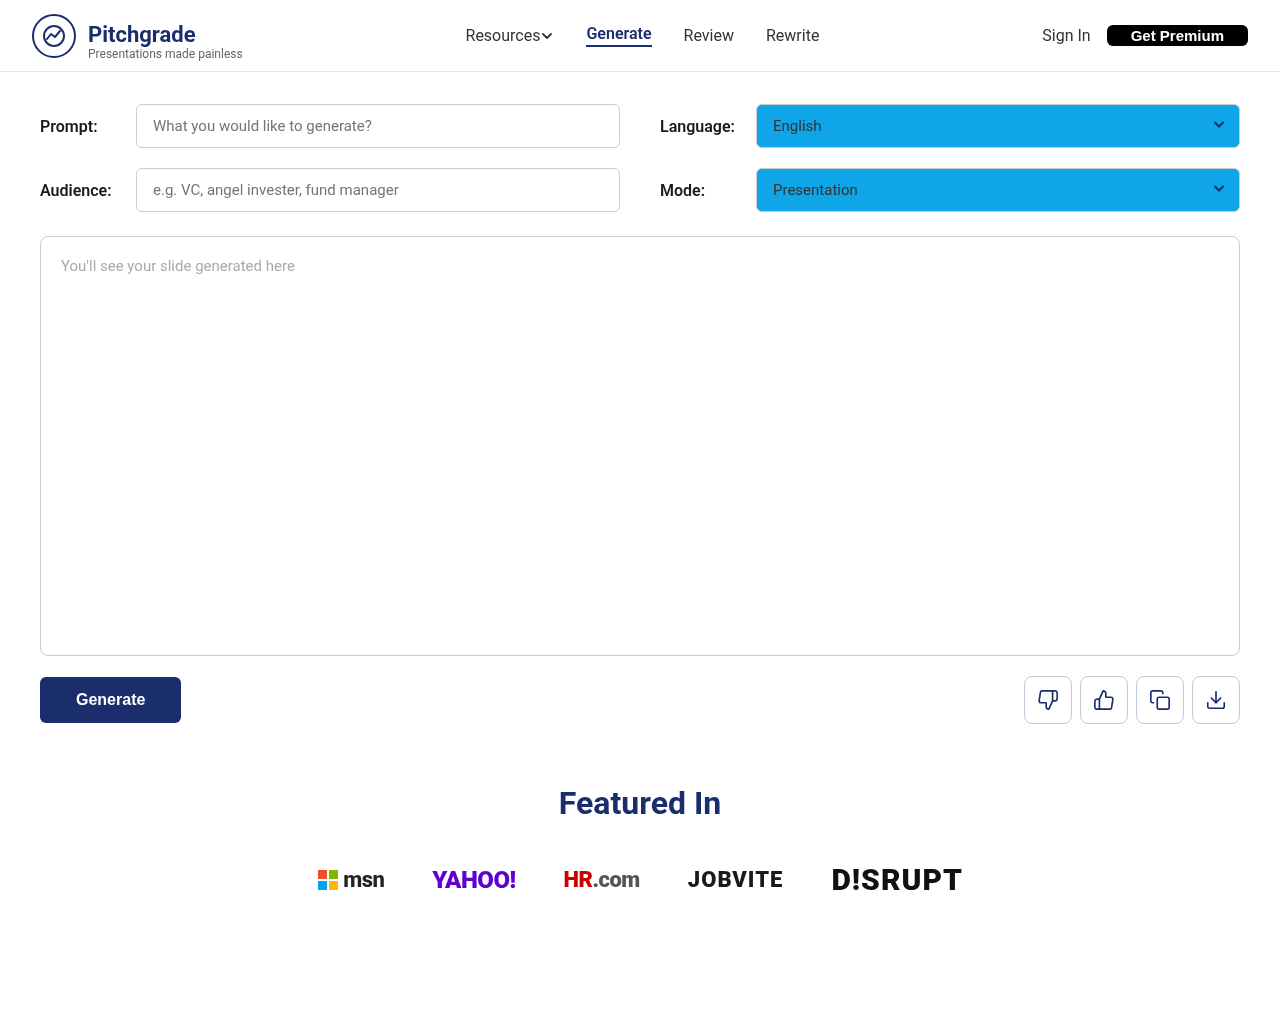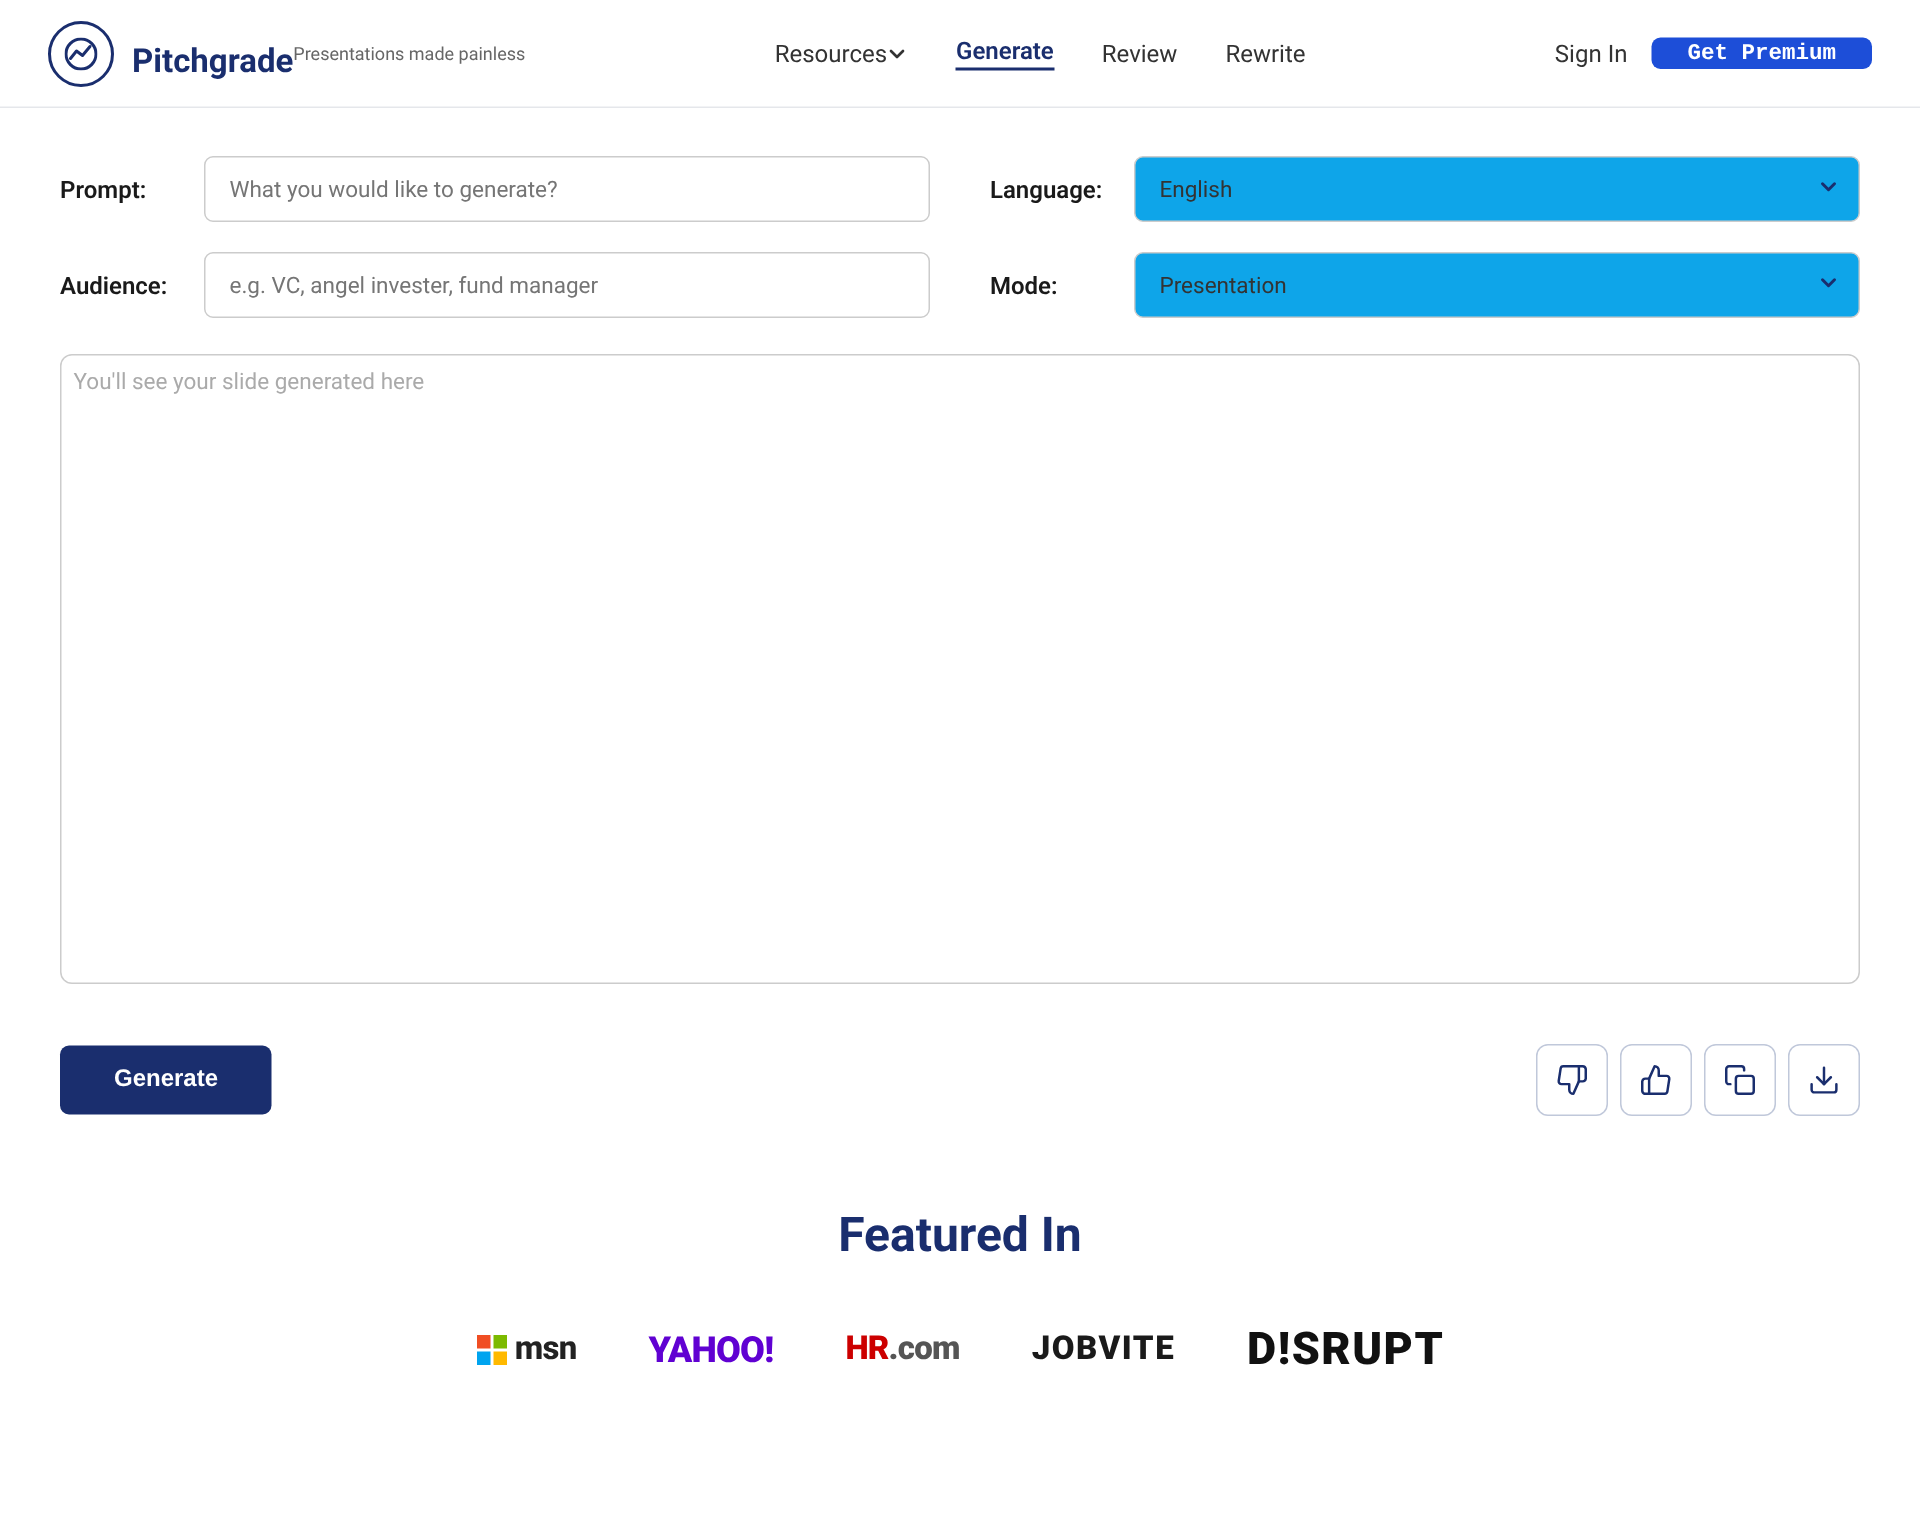--- a/index.html
+++ b/index.html
@@ -9,31 +9,31 @@
     nav {
       display: flex; align-items: center; justify-content: space-between;
       padding: 0 32px; height: 72px; border-bottom: 1px solid #e5e7eb;
     }
     .nav-logo { display: flex; align-items: center; gap: 12px; text-decoration: none; }
     .logo-icon {
       width: 44px; height: 44px; border: 2.5px solid #1a2e6e; border-radius: 50%;
       display: flex; align-items: center; justify-content: center;
       color: #1a2e6e; font-size: 20px; font-weight: bold;
     }
-    .logo-text { display: flex; flex-direction: row; margin-top: 12px; }
+    .logo-text { display: flex; flex-direction: column; margin-top: 12px; }
     .logo-title { font-size: 22px; font-weight: 700; color: #1a2e6e; }
     .logo-sub { font-size: 12px; color: #666; }
     .nav-links { display: flex; align-items: center; gap: 32px; }
     .nav-link { font-size: 16px; color: #333; text-decoration: none; cursor: pointer; background: none; border: none; font-family: inherit; }
     .nav-link.resources { display: flex; align-items: center; gap: 0; text-align: center; }
     .nav-link.active { color: #1a2e6e; font-weight: 600; border-bottom: 2px solid #1a2e6e; padding-bottom: 2px; }
     .nav-right { display: flex; align-items: center; gap: 16px; }
     .btn-premium {
-      background: #1d4ed8; color: #fff; border: none; padding: 2px 24px;
-      border-radius: 6px; font-size: 15px; font-weight: 600; cursor: pointer; font-family: Liberation Mono, monospace;
+      background: #000000; color: #fff; border: none; padding: 2px 24px;
+      border-radius: 6px; font-size: 15px; font-weight: 600; cursor: pointer;
     }
 
     
     main { padding: 32px 40px; }
 
     
     .form-section {
       display: grid; grid-template-columns: 1fr 1fr; gap: 20px 40px;
       margin-bottom: 24px;
     }
@@ -54,21 +54,21 @@
       appearance: none; background: #0ea5e9; cursor: pointer; font-family: inherit;
     }
     .select-arrow {
       position: absolute; right: 14px; top: 50%; transform: translateY(-50%);
       color: #1a2e6e; font-size: 12px; pointer-events: none;
     }
 
     
     .output-area {
       border: 1.5px solid #ccc; border-radius: 8px; min-height: 420px;
-      padding: 8px; color: #aaa; font-size: 15px; margin-bottom: 40px;
+      padding: 20px; color: #aaa; font-size: 15px; margin-bottom: 20px;
     }
 
     
     .actions-row { display: flex; align-items: center; justify-content: space-between; }
     .btn-generate {
       background: #1a2e6e; color: #fff; border: none; padding: 14px 36px;
       border-radius: 6px; font-size: 16px; font-weight: 600; cursor: pointer;
     }
     .action-icons { display: flex; gap: 8px; }
     .icon-btn {

